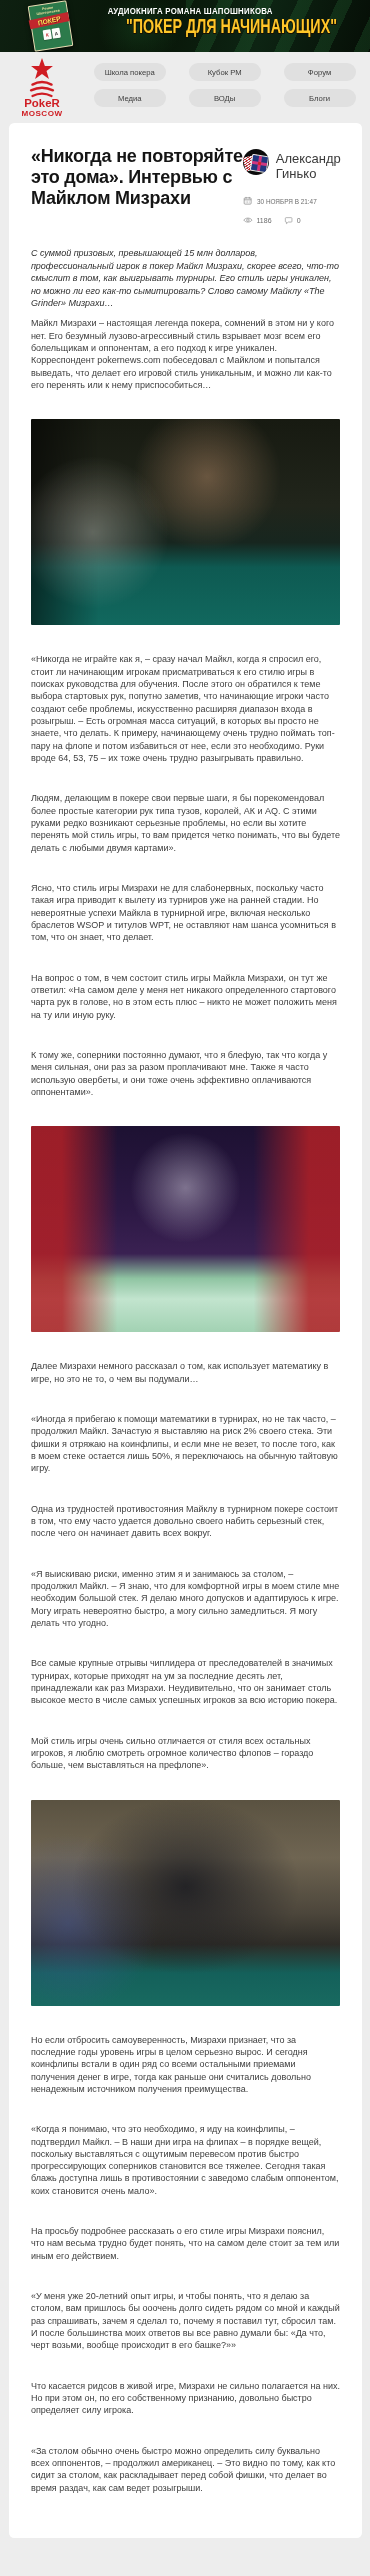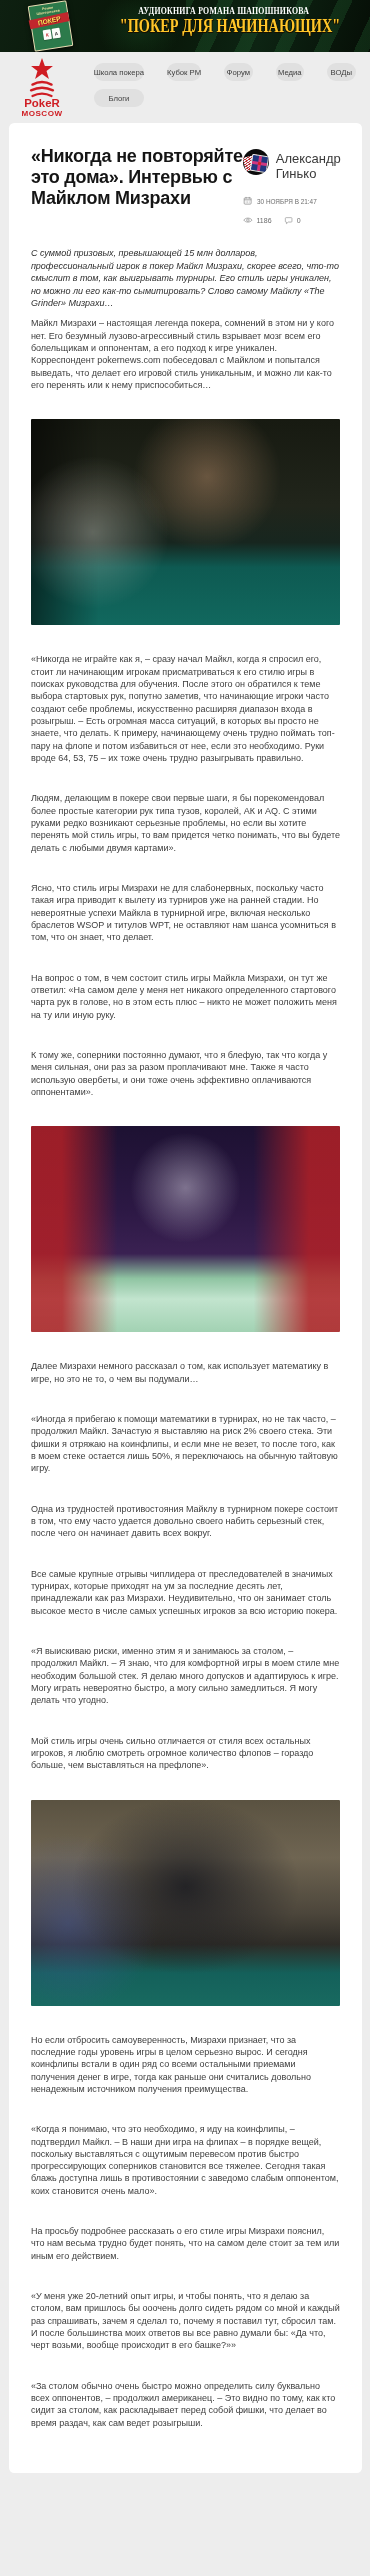--- a/index.html
+++ b/index.html
@@ -15,32 +15,32 @@
   .book{position:absolute;left:31px;top:2.6px;width:39px;height:46px;box-sizing:border-box;
     background:#2c7a4b;border:1.5px solid #e9ddb4;border-radius:1.5px;transform:rotate(-9deg);
     box-shadow:0 2.1px 5.2px rgba(0,0,0,.65);padding:1.5px 1px;text-align:center;z-index:2;}
   .book-author{font-size:3.3px;font-weight:bold;color:#f3e2a0;letter-spacing:0.2px;}
   .book-ribbon{margin:2.1px -2.6px 0;background:#c1272d;color:#ffe75c;font-weight:bold;font-size:6.7px;
     padding:1px 0;transform:rotate(-3deg);text-shadow:0.5px 0.5px 0 #59090c;}
   .book-cards{display:flex;justify-content:center;gap:1.5px;margin-top:4.1px;}
   .bcard{width:7.7px;height:10.8px;background:#fdfdfa;border-radius:1px;font-size:4.6px;font-weight:bold;
     display:flex;align-items:center;justify-content:center;box-shadow:0 0.5px 1px rgba(0,0,0,.4);}
   .bcard.red{color:#c1272d}.bcard.black{color:#1d1d1d}
-  .banner-text{position:absolute;left:79px;right:2.1px;top:4.6px;text-align:center;z-index:2;font-family:Liberation Serif, serif;}
+  .banner-text{position:absolute;left:87px;right:2.1px;top:4.6px;z-index:2;}
   .banner-line1{color:#fff;font-weight:bold;font-size:9.8px;white-space:nowrap;display:inline-block;
     transform:scaleX(.8);transform-origin:center;letter-spacing:0.3px;}
   .banner-line2{color:#ffc629;font-weight:bold;font-size:19.6px;line-height:1.05;white-space:nowrap;display:inline-block;
     transform:scaleX(.73);transform-origin:center;
     text-shadow:1px 1px 0 #171102,-0.5px -0.5px 0 #171102,0.5px -0.5px 0 #171102,-0.5px 0.5px 0 #171102;}
 
   
   .site-head{display:flex;align-items:flex-start;padding:4.1px 15.5px 5.2px 13.4px;background:#ededed;}
   .logo{width:66px;flex:0 0 auto;cursor:pointer;}
   .logo svg{display:block;width:58px;height:61px;}
-  .nav{flex:1;display:grid;grid-template-columns:repeat(5,1fr);gap:8.2px 23px;padding:7.2px 0 0 14.4px;}
+  .nav{flex:1;display:grid;grid-template-columns:repeat(3,1fr);gap:8.2px 23px;padding:7.2px 0 0 14.4px;}
   .nav-btn{background:#e0e0e0;border-radius:9.3px;height:18px;display:flex;align-items:center;
     justify-content:center;font-size:7.7px;color:#3d3d3d;cursor:pointer;white-space:nowrap;}
 
   
   .card{background:#fff;margin:1px 9.3px 7.2px;border-radius:5.2px;padding:23px 21.6px 15.5px;}
   .art-head{display:flex;justify-content:center;margin-bottom:12.4px;}
   h1{margin:0;width:223px;font-size:18px;line-height:1.17;color:#151515;letter-spacing:-0.2px;font-weight:bold;}
   .meta{width:97px;padding-top:3.1px;flex:0 0 auto;}
   .meta-author{display:flex;gap:6.7px;margin-bottom:15.5px;}
   .avatar{width:26px;height:26px;border-radius:50%;background:#0b0b0b;position:relative;overflow:hidden;
@@ -172,28 +172,29 @@
   <p class="body">На вопрос о том, в чем состоит стиль игры Майкла Мизрахи, он тут же ответил: «На самом деле у меня нет никакого определенного стартового чарта рук в голове, но в этом есть плюс – никто не может положить меня на ту или иную руку.</p>
   <p class="body">К тому же, соперники постоянно думают, что я блефую, так что когда у меня сильная, они раз за разом проплачивают мне. Также я часто использую овербеты, и они тоже очень эффективно оплачиваются оппонентами».</p>
 
   <figure>
     <div class="photo photo-2"></div>
   </figure>
 
   <p class="body">Далее Мизрахи немного рассказал о том, как использует математику в игре, но это не то, о чем вы подумали…</p>
   <p class="body">«Иногда я прибегаю к помощи математики в турнирах, но не так часто, – продолжил Майкл. Зачастую я выставляю на риск 2% своего стека. Эти фишки я отряжаю на коинфлипы, и если мне не везет, то после того, как в моем стеке остается лишь 50%, я переключаюсь на обычную тайтовую игру.</p>
   <p class="body">Одна из трудностей противостояния Майклу в турнирном покере состоит в том, что ему часто удается довольно своего набить серьезный стек, после чего он начинает давить всех вокруг.</p>
+  <p class="body">«Я выискиваю риски, именно этим я и занимаюсь за столом, – продолжил Майкл. – Я знаю, что для комфортной игры в моем стиле мне необходим большой стек. Я делаю много допусков и адаптируюсь к игре. Могу играть невероятно быстро, а могу сильно замедлиться. Я могу делать что угодно.</p>
   <p class="body">Все самые крупные отрывы чиплидера от преследователей в значимых турнирах, которые приходят на ум за последние десять лет, принадлежали как раз Мизрахи. Неудивительно, что он занимает столь высокое место в числе самых успешных игроков за всю историю покера.</p>
-  <p class="body">«Я выискиваю риски, именно этим я и занимаюсь за столом, – продолжил Майкл. – Я знаю, что для комфортной игры в моем стиле мне необходим большой стек. Я делаю много допусков и адаптируюсь к игре. Могу играть невероятно быстро, а могу сильно замедлиться. Я могу делать что угодно.</p>
   <p class="body">Мой стиль игры очень сильно отличается от стиля всех остальных игроков, я люблю смотреть огромное количество флопов – гораздо больше, чем выставляться на префлопе».</p>
 
   <figure>
     <div class="photo photo-3"></div>
   </figure>
 
   <p class="body">Но если отбросить самоуверенность, Мизрахи признает, что за последние годы уровень игры в целом серьезно вырос. И сегодня коинфлипы встали в один ряд со всеми остальными приемами получения денег в игре, тогда как раньше они считались довольно ненадежным источником получения преимущества.</p>
   <p class="body">«Когда я понимаю, что это необходимо, я иду на коинфлипы, – подтвердил Майкл. – В наши дни игра на флипах – в порядке вещей, поскольку выставляться с ощутимым перевесом против быстро прогрессирующих соперников становится все тяжелее. Сегодня такая блажь доступна лишь в противостоянии с заведомо слабым оппонентом, коих становится очень мало».</p>
   <p class="body">На просьбу подробнее рассказать о его стиле игры Мизрахи пояснил, что нам весьма трудно будет понять, что на самом деле стоит за тем или иным его действием.</p>
   <p class="body">«У меня уже 20-летний опыт игры, и чтобы понять, что я делаю за столом, вам пришлось бы ооочень долго сидеть рядом со мной и каждый раз спрашивать, зачем я сделал то, почему я поставил тут, сбросил там. И после большинства моих ответов вы все равно думали бы: «Да что, черт возьми, вообще происходит в его башке?»»</p>
+  <p class="body">Что касается ридсов в живой игре, Мизрахи не сильно полагается на них. Но при этом он, по его собственному признанию, довольно быстро определяет силу игрока.</p>
   <p class="body">«За столом обычно очень быстро можно определить силу буквально всех оппонентов, – продолжил американец. – Это видно по тому, как кто сидит за столом, как раскладывает перед собой фишки, что делает во время раздач, как сам ведет розыгрыши.</p>
 
 </article>
 
 
 </body></html>

